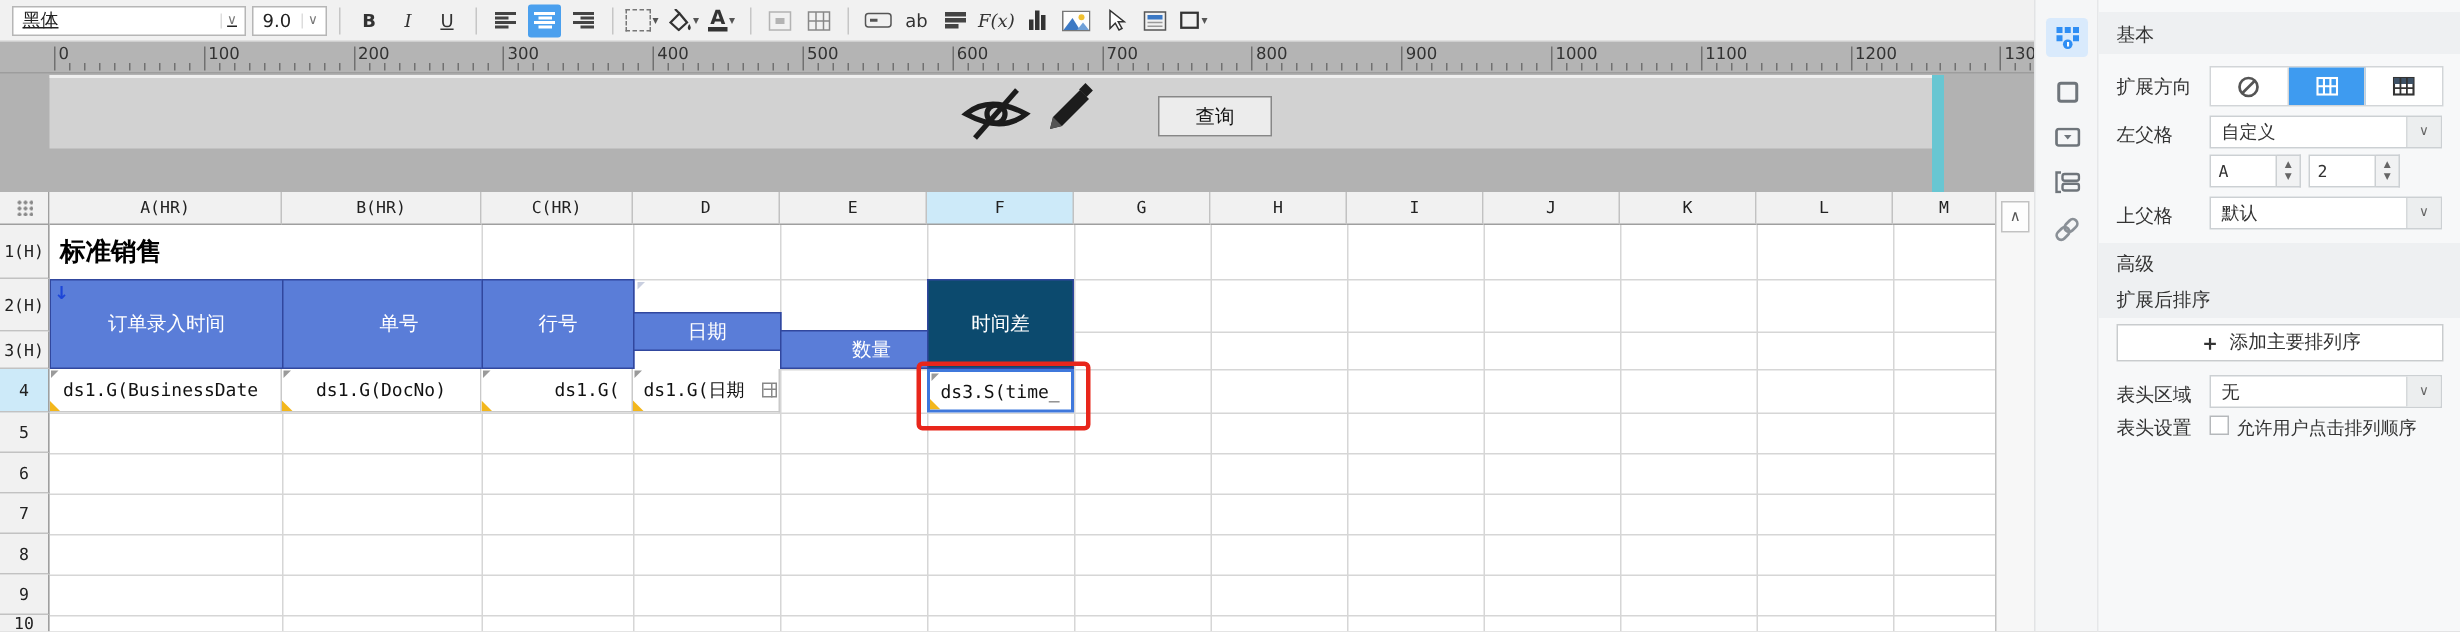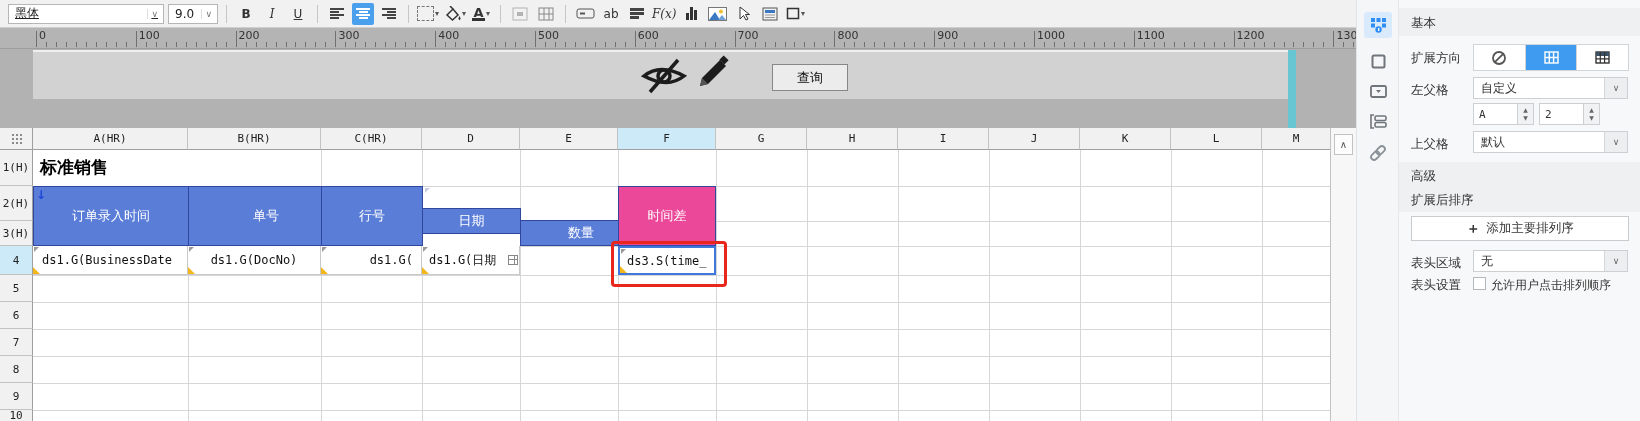--- a/index.html
+++ b/index.html
@@ -456,21 +456,21 @@
 
   <div class="abs sheet-title">标准销售</div>
 
   <div class="bluecell" style="left:33px;top:186px;width:156px;height:60px;">订单录入时间</div>
   <div class="abs" style="left:36px;top:188px;z-index:4;color:#1d46d8;font-weight:bold;font-size:12px;">↓</div>
   <div class="bluecell" style="left:188px;top:186px;width:156px;height:60px;">单号</div>
   <div class="bluecell" style="left:321px;top:186px;width:102px;height:60px;">行号</div>
   <div class="abs cmark" style="left:425px;top:188px;border-top-color:#c9cfe0;"></div>
   <div class="bluecell" style="left:422px;top:208px;width:99px;height:26px;">日期</div>
   <div class="bluecell" style="left:520px;top:220px;width:122px;height:26px;">数量</div>
-  <div class="bluecell" style="left:618px;top:186px;width:98px;height:60px;background:#ec4899;">时间差</div>
+  <div class="bluecell" style="left:618px;top:186px;width:98px;height:60px;background:#0c4a6e;">时间差</div>
 
   <div class="fcell" style="left:33px;top:246px;width:155px;height:29px;padding-left:9px;">
     <span class="cmark"></span>
     <span>ds1.G(BusinessDate</span>
     <span class="ytri"></span>
   </div>
   <div class="fcell" style="left:188px;top:246px;width:133px;height:29px;justify-content:center;">
     <span class="cmark"></span>
     <span>ds1.G(DocNo)</span>
     <span class="ytri"></span>

